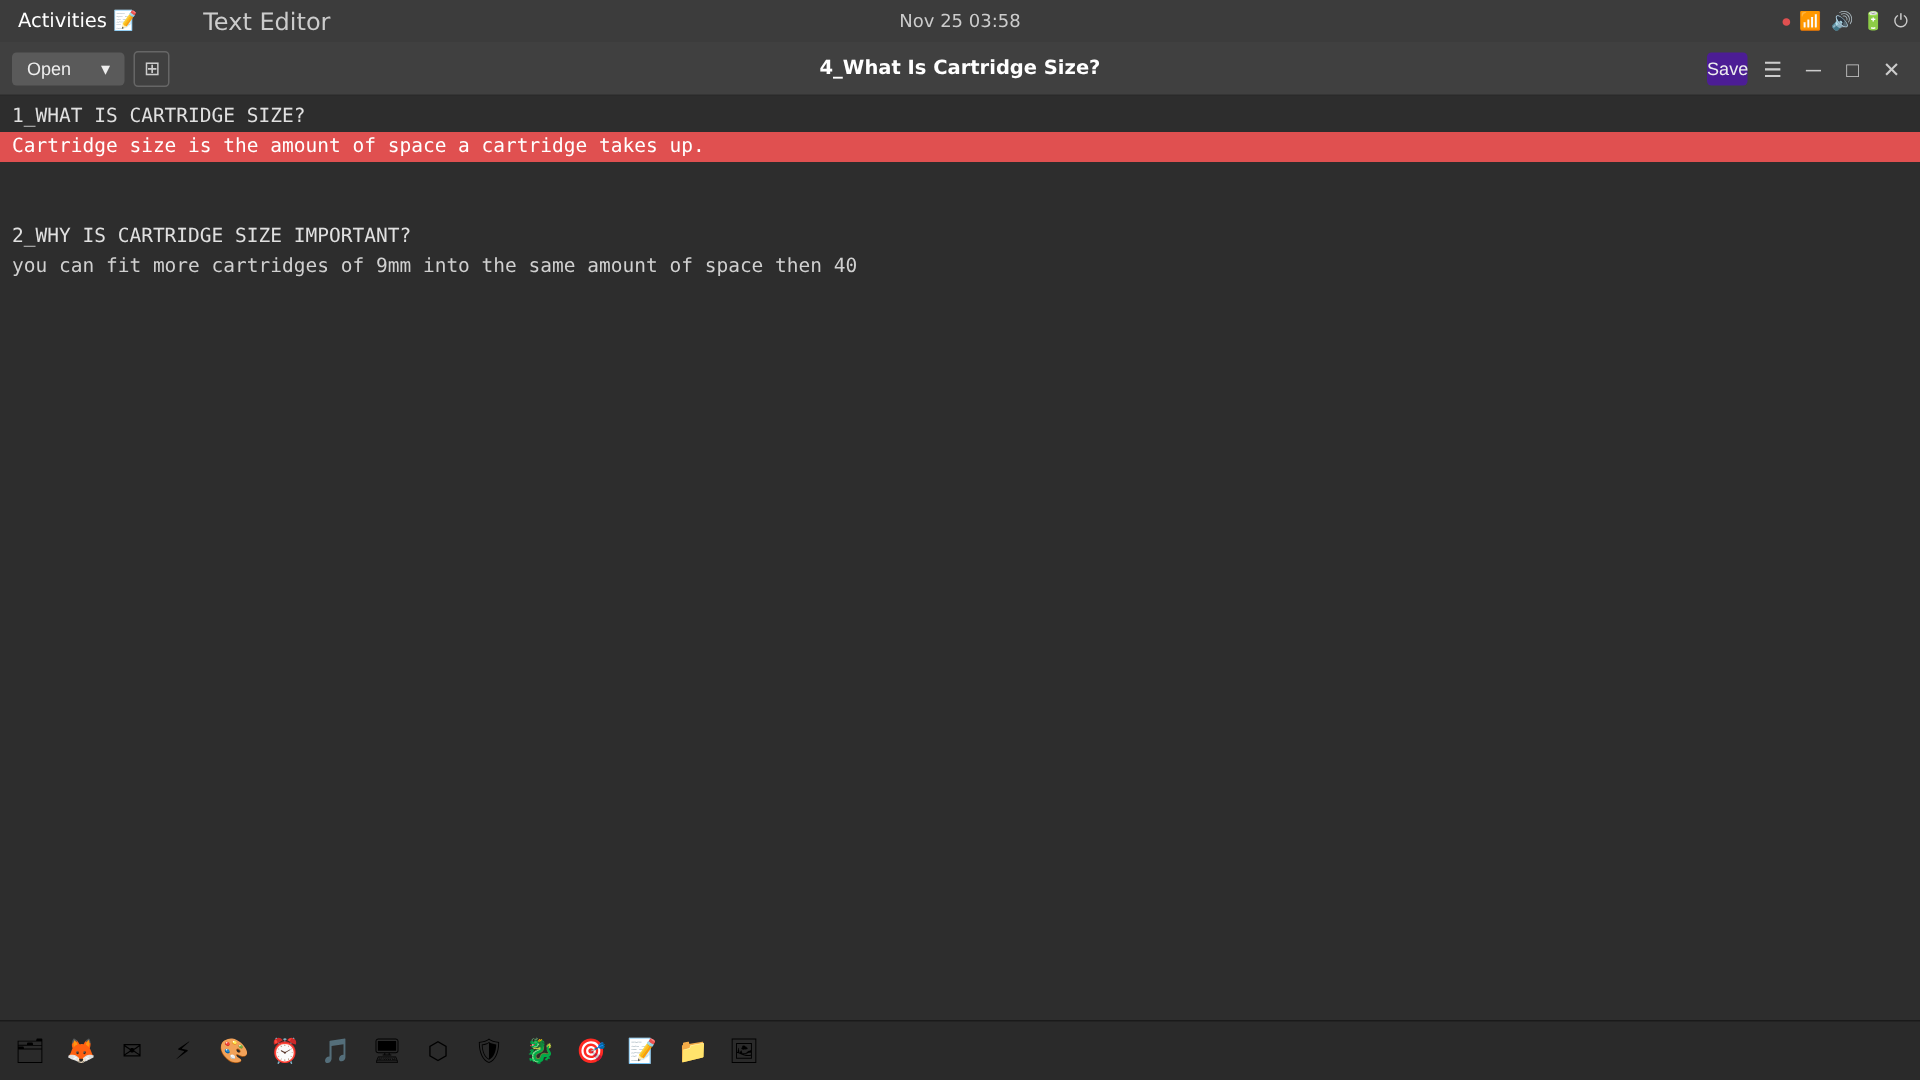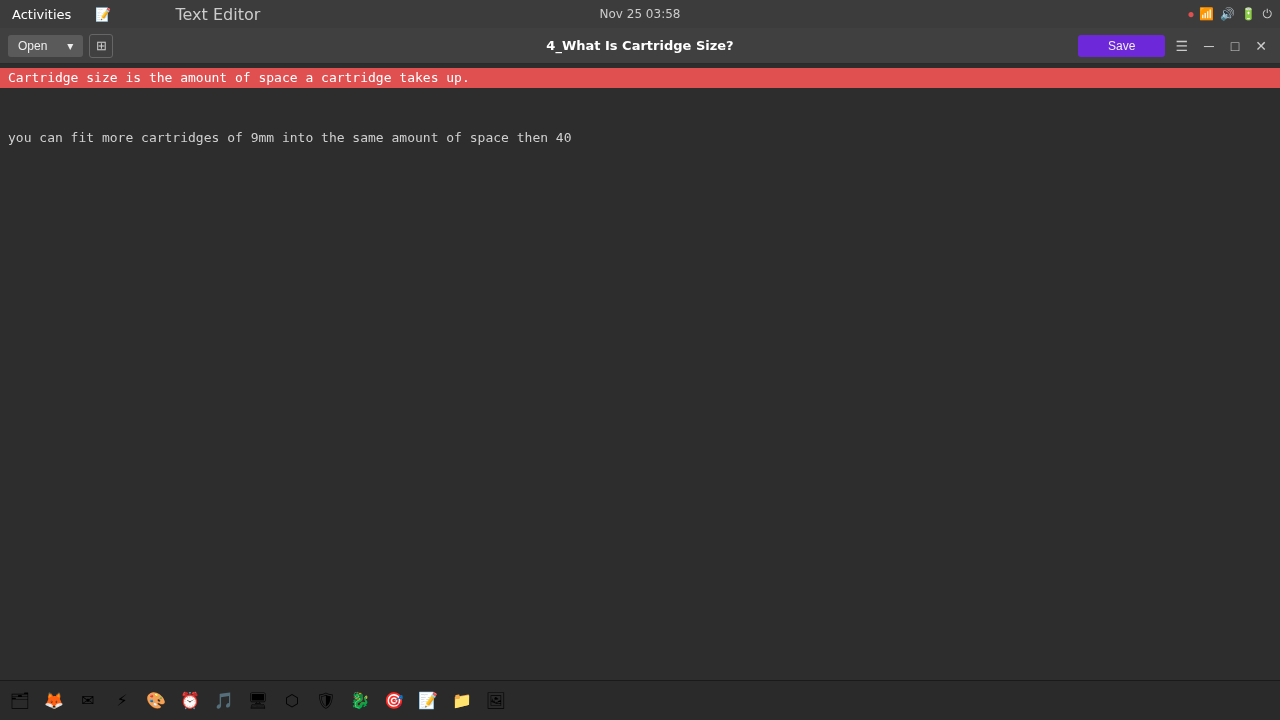--- a/index.html
+++ b/index.html
@@ -20,21 +20,21 @@
       display: flex;
       align-items: center;
       justify-content: space-between;
       padding: 0 8px;
       color: #ccc;
       font-size: 12px;
     }
     .top-bar-left {
       display: flex;
       align-items: center;
-      gap: 20px;
+      gap: 0;
     }
     .top-bar-center {
       position: absolute;
       left: 50%;
       transform: translateX(-50%);
       font-size: 12px;
       color: #ccc;
     }
     .activities-btn {
       color: #fff;
@@ -104,24 +104,24 @@
     .title-bar-center .file-path {
       color: #aaa;
       font-size: 10px;
     }
     .title-bar-right {
       display: flex;
       align-items: center;
       gap: 6px;
     }
     .save-btn {
-      background: #6d28d9;
+      background: #4c1d95;
       color: #eee;
       border: none;
-      padding: 4px 30px;
+      padding: 4px 0;
       font-size: 12px;
       cursor: pointer;
       border-radius: 3px;
     }
     .window-controls {
       display: flex;
       gap: 4px;
     }
     .wc-btn {
       background: transparent;
@@ -257,23 +257,25 @@
     <div class="window-controls">
       <button class="wc-btn">─</button>
       <button class="wc-btn">□</button>
       <button class="wc-btn">✕</button>
     </div>
   </div>
 </div>
 
 <div class="editor-area">
   <div class="editor-content" id="editor-lines">
+  <div class="line heading-line">1_WHAT IS CARTRIDGE SIZE?</div>
       <div class="line line-selected">Cartridge size is the amount of space a cartridge takes up.</div>
       <div class="line line-empty"> </div>
       <div class="line line-empty"> </div>
+      <div class="line heading-line">2_WHY IS CARTRIDGE SIZE IMPORTANT?</div>
       <div class="line">you can fit more cartridges of 9mm into the same amount of space then 40</div>
     </div>
 </div>
 
 <div class="taskbar">
   <div class="taskbar-left">
 
   <div class="taskbar-icon">🗂</div>
       <div class="taskbar-icon">🦊</div>
       <div class="taskbar-icon">✉</div>

